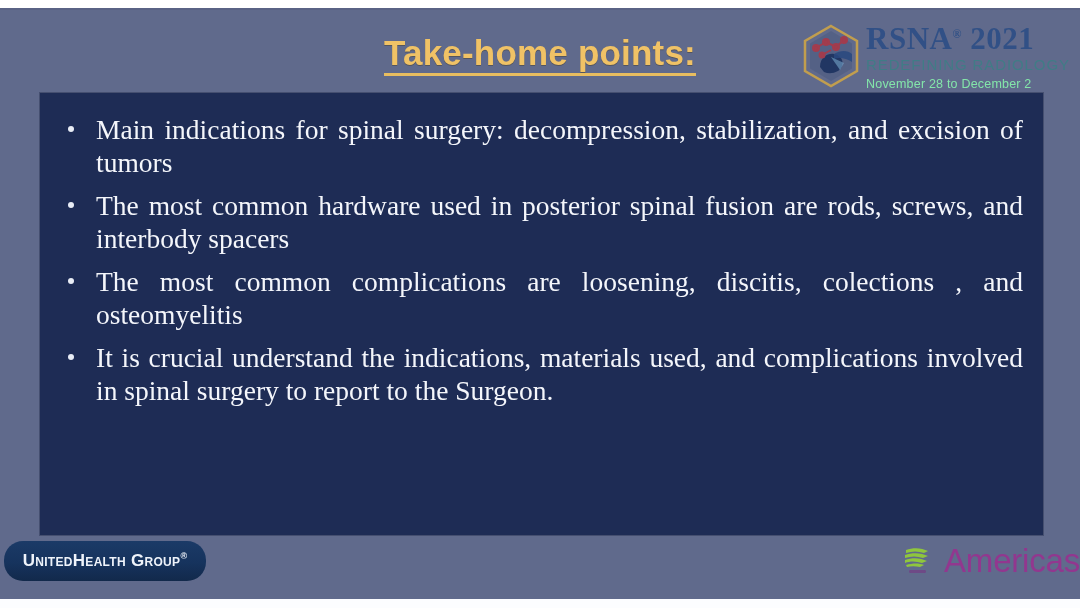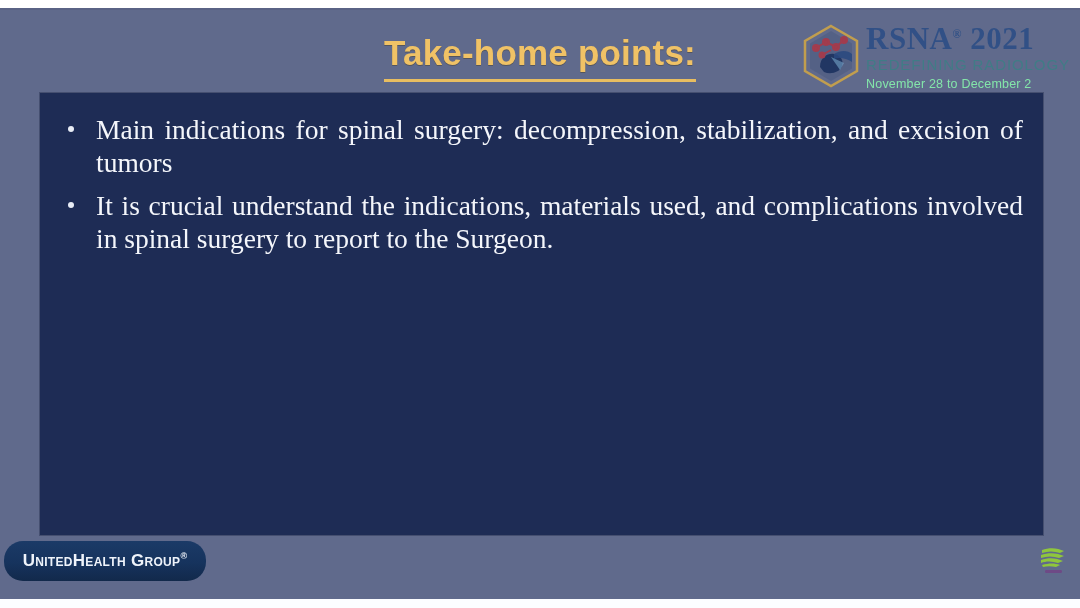--- a/index.html
+++ b/index.html
@@ -62,21 +62,20 @@
     pointer-events: none;
   }
   .slide-title {
     display: inline-block;
     font-family: "Liberation Sans", "DejaVu Sans", sans-serif;
     font-weight: bold;
     font-size: 35px;
     letter-spacing: .2px;
     color: #f0c266;
     line-height: 1.18;
-    padding-bottom: 6px;
     border-bottom: 3px solid #e8bd60;
     text-shadow: 0 1px 0 rgba(60,45,10,.35);
   }
 
   
   .rsna-logo {
     position: absolute;
     right: 12px;
     top: 10px;
     width: 268px;
@@ -269,20 +268,28 @@
     </div>
 
     <div class="content-box">
       <ul class="bullets">
         <li class="bullet">
           <span class="dot"></span>
           <span class="bullet-text">Main indications for spinal surgery: decompression, stabilization, and excision of tumors</span>
         </li>
         <li class="bullet">
           <span class="dot"></span>
+          <span class="bullet-text">The most common hardware used in posterior spinal fusion are rods, screws, and interbody spacers</span>
+        </li>
+        <li class="bullet">
+          <span class="dot"></span>
+          <span class="bullet-text">The most common complications are loosening, discitis, colections , and osteomyelitis</span>
+        </li>
+        <li class="bullet">
+          <span class="dot"></span>
           <span class="bullet-text">It is crucial understand the indications, materials used, and complications involved in spinal surgery to report to the Surgeon.</span>
         </li>
       </ul>
     </div>
 
     <div class="footer">
 
       <div class="uhg-logo">
         <span class="uhg-text"><span>UnitedHealth Group</span><span class="reg">®</span></span>
       </div>
@@ -290,20 +297,21 @@
       <div class="americas-logo">
         <div class="leaf-mark">
           <svg width="34" height="32" viewBox="0 0 34 32" aria-hidden="true">
             <path d="M6 6 C14 3, 22 4, 28 7 L24 9 C18 7, 12 7, 6 9 Z" fill="#8fc63d"></path>
             <path d="M5 11 C13 8, 22 9, 28 12 L23 14 C17 12, 11 12, 5 14 Z" fill="#8fc63d"></path>
             <path d="M5 16 C13 13, 21 14, 27 17 L22 19 C16 17, 10 17, 5 19 Z" fill="#8fc63d"></path>
             <path d="M6 21 C13 19, 19 19, 24 21 L20 23 C15 22, 11 22, 7 23 Z" fill="#8fc63d"></path>
             <rect x="9" y="26" width="17" height="3" rx="1.2" fill="#6e4a86"></rect>
           </svg>
         </div>
+        <span class="americas-text">Americas</span>
       </div>
 
     </div>
 
   </div>
 
   <div class="strip-bottom"></div>
 </div>
 
 </body></html>

